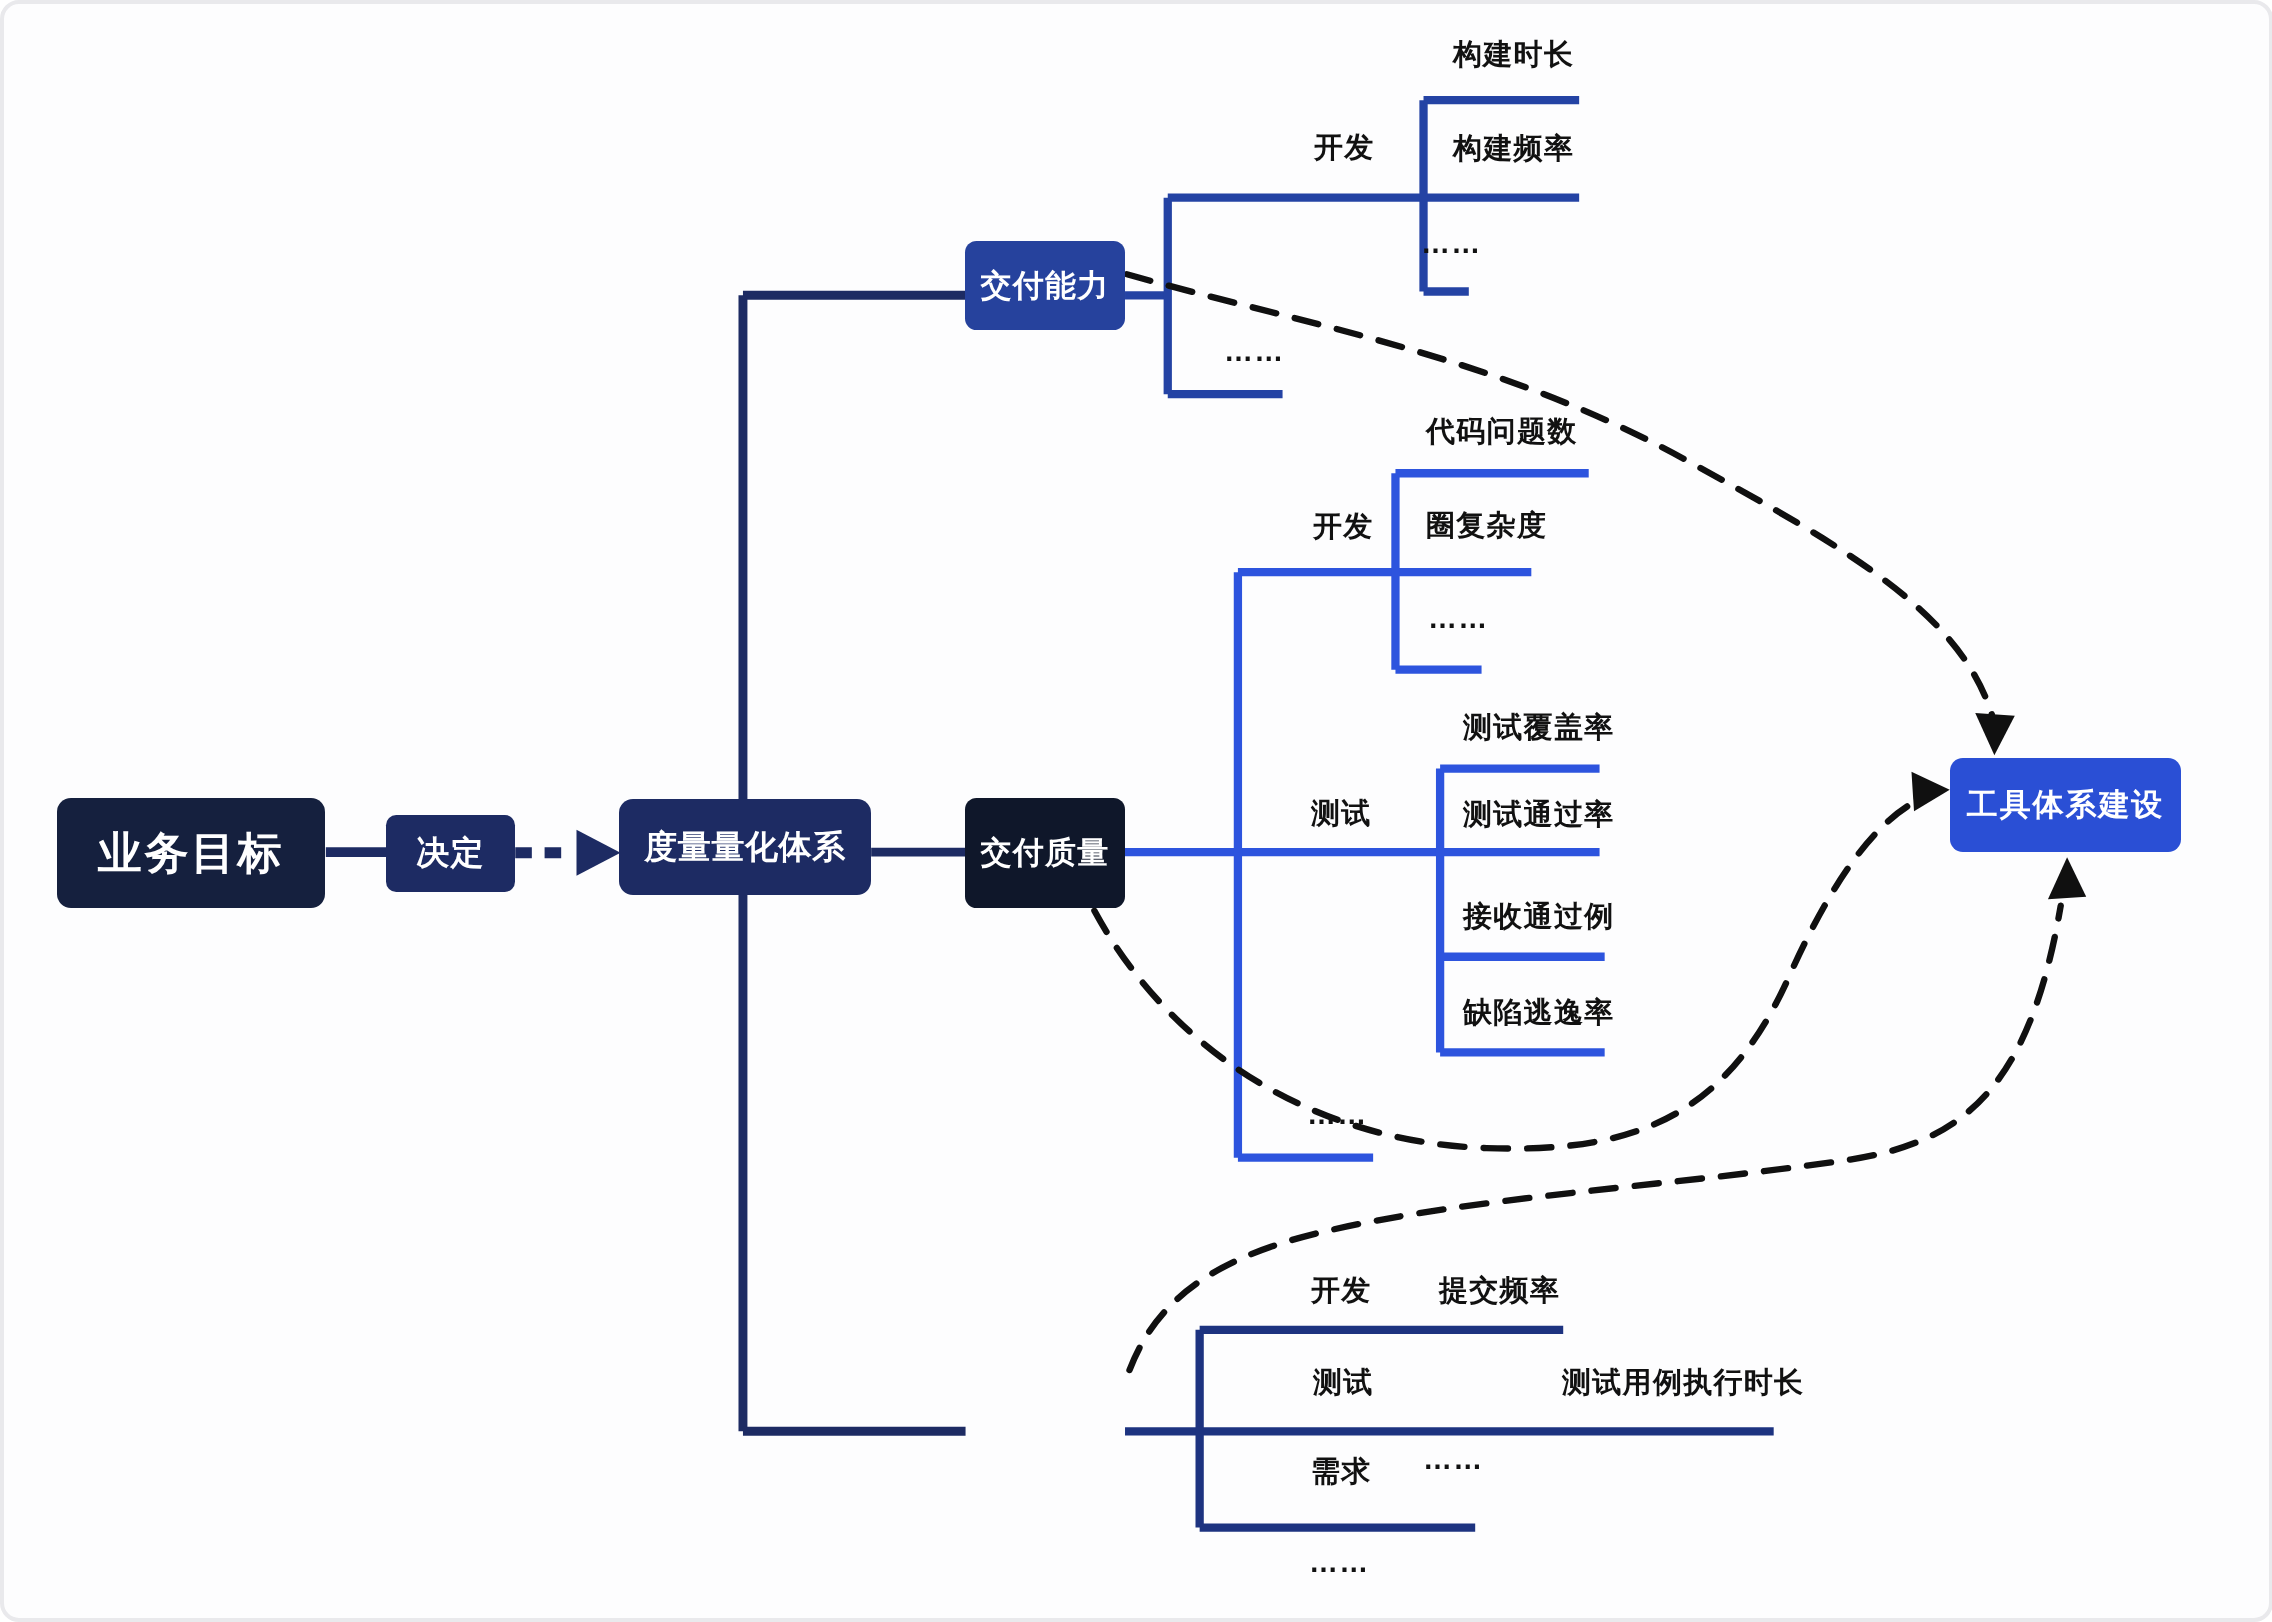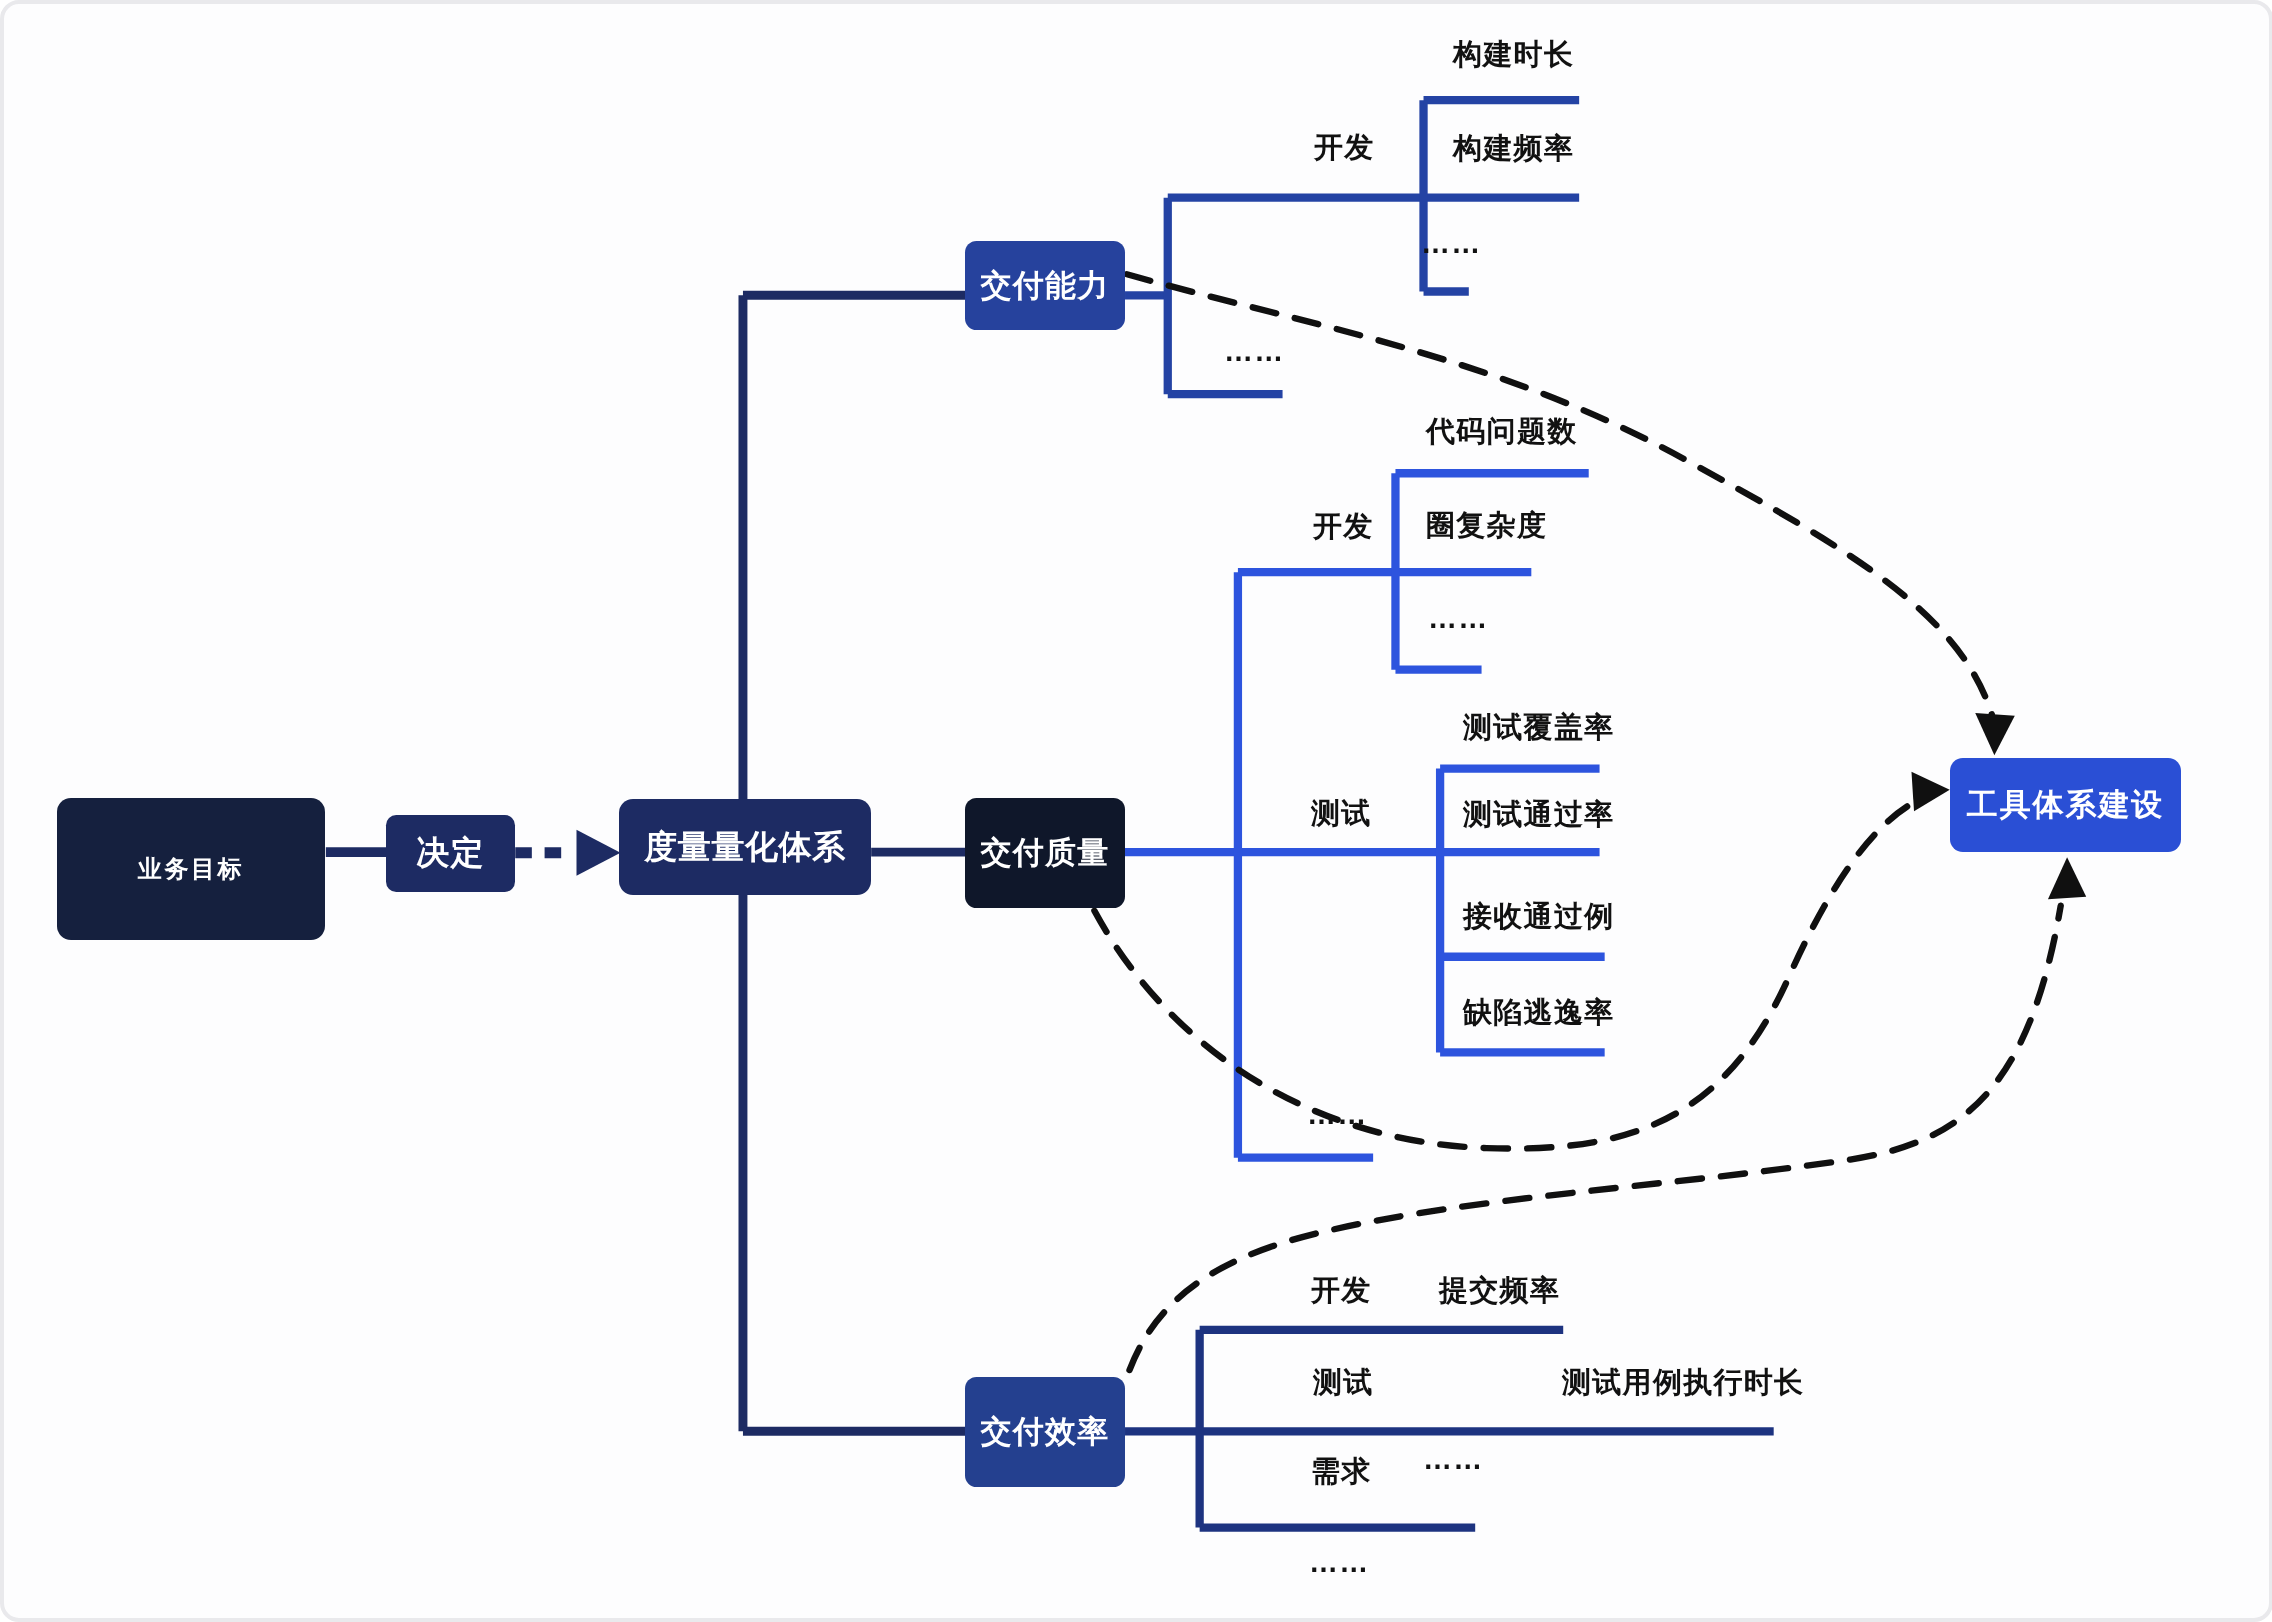--- a/index.html
+++ b/index.html
@@ -2,21 +2,21 @@
 <html style="font-size:10.2px"><head>
 <meta charset="utf-8">
 <style>
   html,body{margin:0;padding:0;background:#ffffff;}
   body{width:2273px;height:1622px;font-family:"Liberation Sans","DejaVu Sans",sans-serif;}
   .canvas{position:relative;width:2273px;height:1622px;background:#ffffff;overflow:hidden;}
   .frame{position:absolute;inset:0;border:4.5px solid #e9e9ec;border-radius:19px;background:#fdfdfe;box-sizing:border-box;}
   svg.wires{position:absolute;left:0;top:0;width:2273px;height:1622px;}
   .node{position:absolute;display:flex;align-items:center;justify-content:center;
         color:#ffffff;font-weight:700;white-space:nowrap;box-sizing:border-box;}
-  .node-root{left:57px;top:798px;width:268px;height:142px;background:#15203E;border-radius:14px;font-size:24px;letter-spacing:2.6px;}
+  .node-root{left:57px;top:798px;width:268px;height:110px;background:#15203E;border-radius:14px;font-size:44px;letter-spacing:2.6px;}
   .node-decide{left:386px;top:815px;width:129px;height:77px;background:#1D2B63;border-radius:10.2px;font-size:33px;letter-spacing:1.3px;}
   .node-hub{left:619px;top:799px;width:252px;height:96px;background:#1D2B63;border-radius:14px;font-size:33px;letter-spacing:0.6px;}
   .node-cap{left:965px;top:241px;width:160px;height:89px;background:#26429D;border-radius:11.5px;font-size:31px;letter-spacing:1.3px;}
   .node-qua{left:965px;top:798px;width:160px;height:110px;background:#0f172a;border-radius:11.5px;font-size:31px;letter-spacing:1.3px;}
   .node-eff{left:965px;top:1377px;width:160px;height:110px;background:#24408F;border-radius:11.5px;font-size:31px;letter-spacing:1.3px;}
   .node-tool{left:1950px;top:758px;width:231px;height:94px;background:#2A4FD5;border-radius:12.8px;font-size:31px;letter-spacing:1.9px;}
   .lbl{position:absolute;font-size:29px;font-weight:700;letter-spacing:1.3px;color:#111111;white-space:nowrap;line-height:37px;}
 </style>
 </head>
 <body>
@@ -67,21 +67,20 @@
 
     <path d="M 1770 2148 C 1812 2038, 1902 1974, 2062 1934 C 2302 1876, 2602 1862, 2900 1818 C 3082 1790, 3182 1700, 3230 1420" fill="none" stroke="#101010" stroke-width="10" stroke-linecap="round" stroke-dasharray="38 30"></path>
     <polygon points="3240,1344 3210,1410 3270,1406" fill="#101010"></polygon>
   </svg>
 
   <div class="node node-root">业务目标</div>
   <div class="node node-decide">决定</div>
   <div class="node node-hub">度量量化体系</div>
   <div class="node node-cap">交付能力</div>
   <div class="node node-qua">交付质量</div>
-  <div class="node node-eff">交付效率</div>
   <div class="node node-tool">工具体系建设</div>
 
   <div class="lbl" style="left:1314px;top:129px;">开发</div>
   <div class="lbl" style="left:1453px;top:36px;">构建时长</div>
   <div class="lbl" style="left:1453px;top:130px;">构建频率</div>
   <div class="lbl" style="left:1421px;top:225px;">……</div>
   <div class="lbl" style="left:1224px;top:333px;">……</div>
 
   <div class="lbl" style="left:1313px;top:508px;">开发</div>
   <div class="lbl" style="left:1426px;top:413px;">代码问题数</div>

